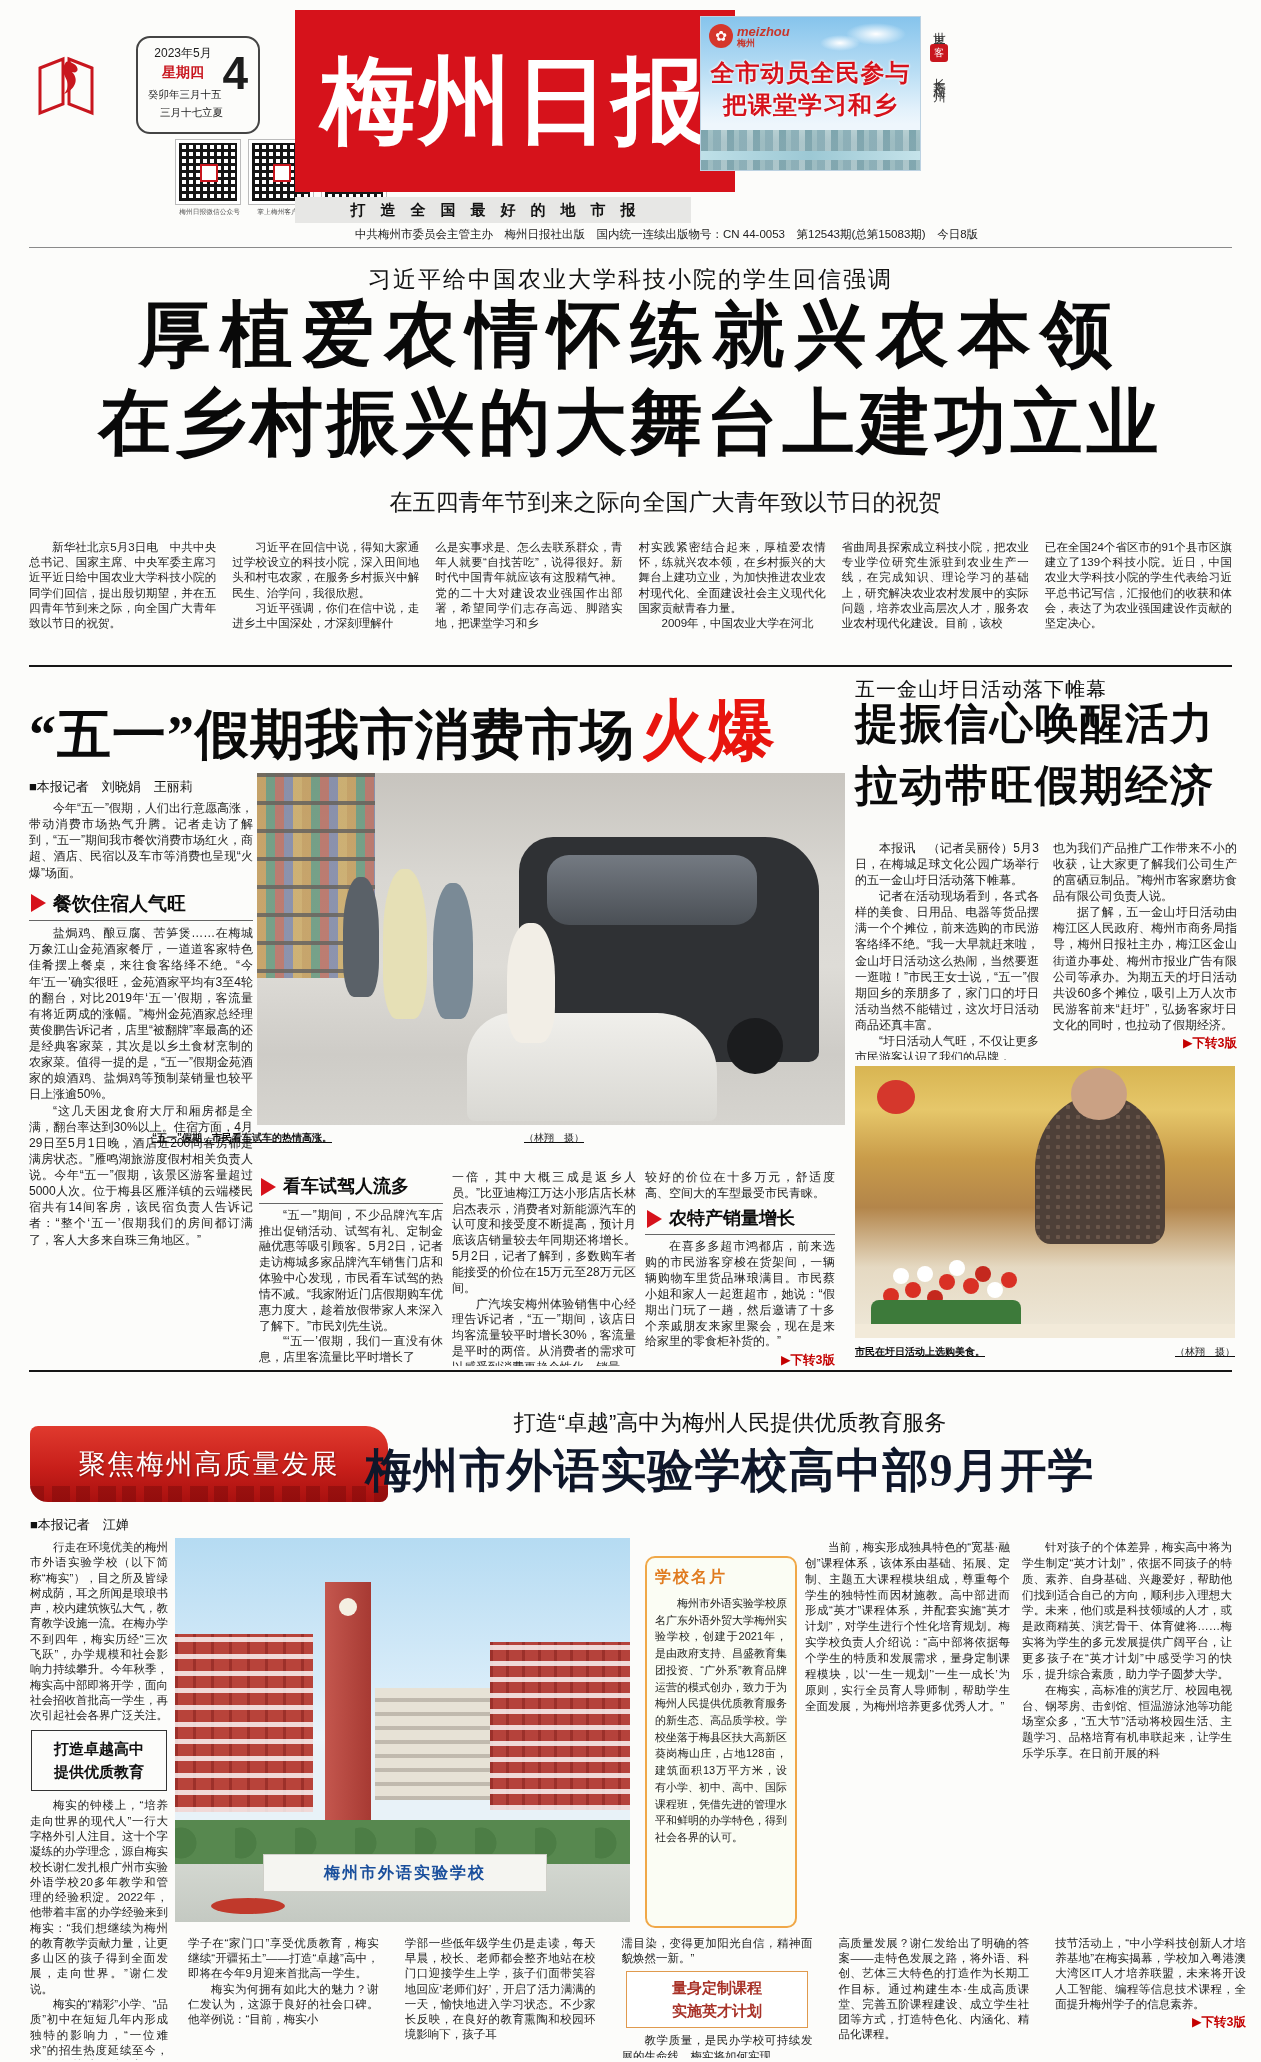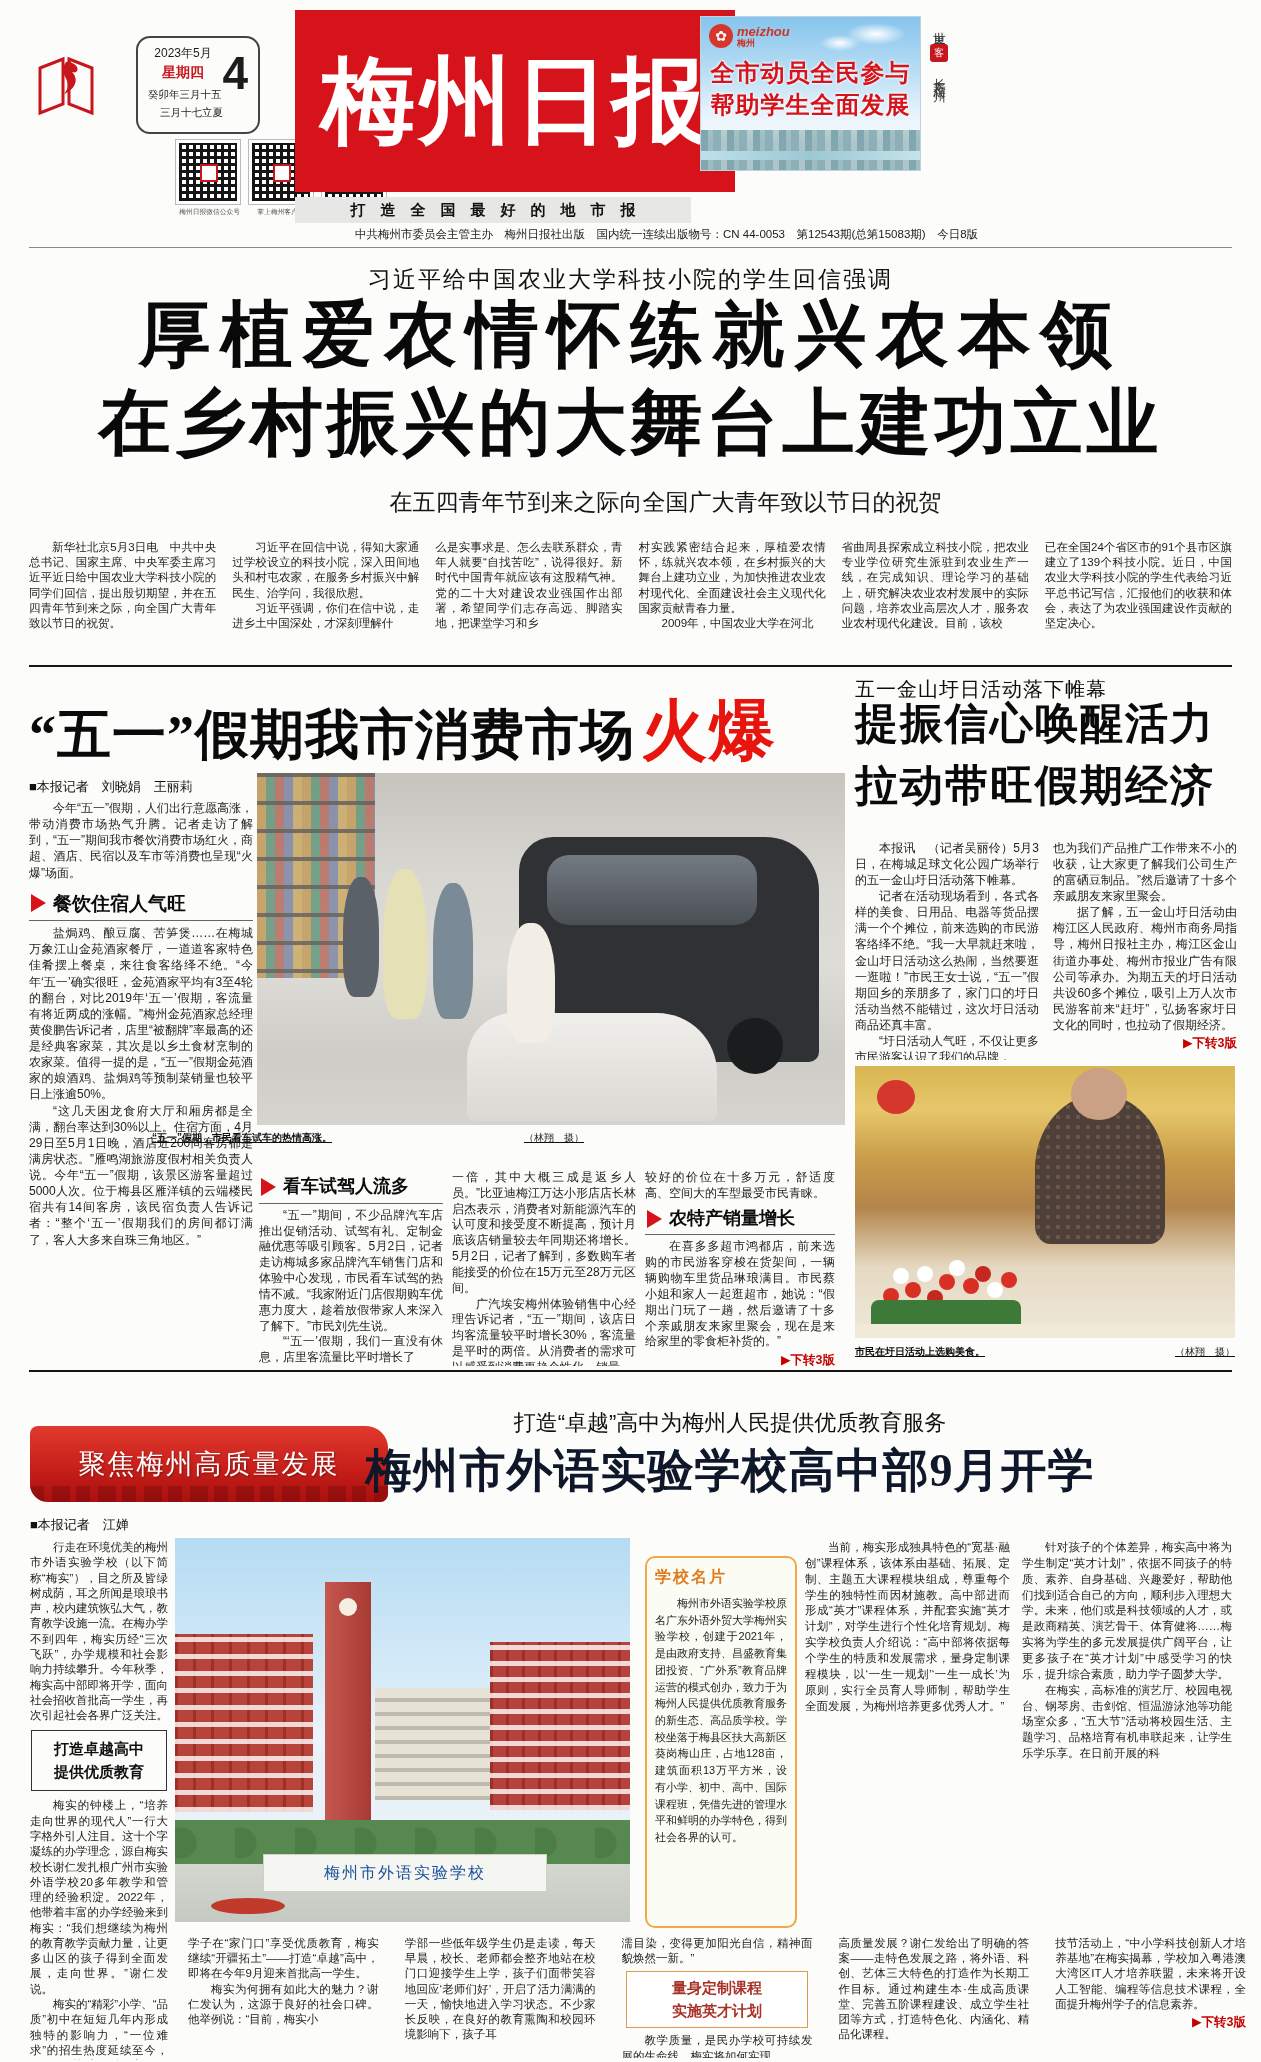--- a/index.html
+++ b/index.html
@@ -130,21 +130,21 @@
   .bldgM{position:absolute;left:200px;top:150px;width:120px;height:112px;background:#e7e2d6;
          background-image:repeating-linear-gradient(0deg,rgba(120,110,100,.35) 0 4px,transparent 4px 14px);}
   .bldgR{position:absolute;right:0;top:104px;width:140px;height:168px;background:#b5423b;
          background-image:repeating-linear-gradient(0deg,rgba(255,255,255,.8) 0 5px,transparent 5px 16px),
                           repeating-linear-gradient(90deg,rgba(130,30,26,.5) 0 3px,transparent 3px 16px);}
   .treeband{position:absolute;left:0;right:0;bottom:56px;height:46px;
             background:radial-gradient(circle at 10% 50%,#4c7d45 26%,transparent 27%) 0 0/60px 46px,#57884f;}
   .plaza{position:absolute;left:0;right:0;bottom:0;height:58px;background:linear-gradient(180deg,#d3d7d0,#c4c9c2);}
   .gate{position:absolute;left:88px;bottom:30px;width:282px;height:36px;background:#f5f5f1;border:1px solid #cfcfc8;
         display:flex;align-items:center;justify-content:center;}
-  .gate span{color:#1a4f9c;font-weight:400;font-size:16px;letter-spacing:2px;}
+  .gate span{color:#1a4f9c;font-weight:700;font-size:16px;letter-spacing:2px;}
   .flowerbed{position:absolute;left:36px;bottom:8px;width:74px;height:16px;border-radius:50%;background:#c0392b;}
   #sc-card{left:645px;top:1556px;width:152px;height:372px;border:2px solid #f0a848;border-radius:10px;background:#fbfdf4;
            padding:9px 8px;box-sizing:border-box;}
   #sc-card .ct{text-align:left;color:#e07b1f;font-weight:800;font-size:16px;letter-spacing:2px;margin-bottom:7px;}
   #sc-card .cb{font-size:11px;line-height:1.52;text-align:justify;height:318px;overflow:hidden;}
   #sc-colR1{left:805px;top:1540px;width:205px;height:388px;font-size:11.5px;line-height:1.38;}
   #sc-colR2{left:1022px;top:1540px;width:210px;height:388px;font-size:11.5px;line-height:1.38;}
   #sc-bcols{left:188px;top:1936px;width:1058px;height:122px;display:flex;gap:26px;}
   #sc-bcols .bcol{flex:1;}
   .pullbox2{border:1.5px solid #e09a4e;margin:5px 4px;padding:5px 2px;text-align:center;position:relative;background:#fff;}
@@ -193,21 +193,21 @@
 
   <div class="abs" id="banner">
     <div class="cloud" style="right:14px;top:6px;width:60px;height:22px;"></div>
     <div class="cloud" style="right:60px;top:18px;width:40px;height:16px;"></div>
     <div class="fl">✿</div>
     <div class="brand">
       <span class="en">meizhou</span>
       <span class="cn">梅州</span>
     </div>
     <div class="bslogan" id="bs1">全市动员全民参与</div>
-    <div class="bslogan" id="bs2">帮助学生全面发展</div>
+    <div class="bslogan" id="bs2">把课堂学习和乡</div>
     <div id="bcity"></div>
     <div id="briver"></div>
   </div>
 
   <div class="abs" id="sidemotto">
     <span class="vt">世界客都</span>
     <span id="seal">客</span>
     <span class="vt">长寿梅州</span>
   </div>
 
@@ -310,21 +310,21 @@
   <div class="abs serif" id="fair-h1">提振信心唤醒活力</div>
   <div class="abs serif" id="fair-h2">拉动带旺假期经济</div>
   <div class="abs" id="fair-cols">
     <div class="fcol coltext part" style="font-size:12px;">
         <p>本报讯　（记者吴丽伶）5月3日，在梅城足球文化公园广场举行的五一金山圩日活动落下帷幕。</p>
         <p>记者在活动现场看到，各式各样的美食、日用品、电器等货品摆满一个个摊位，前来选购的市民游客络绎不绝。“我一大早就赶来啦，金山圩日活动这么热闹，当然要逛一逛啦！”市民王女士说，“五一”假期回乡的亲朋多了，家门口的圩日活动当然不能错过，这次圩日活动商品还真丰富。</p>
         <p>“圩日活动人气旺，不仅让更多市民游客认识了我们的品牌，</p>
       </div>
     <div class="fcol coltext" style="font-size:12px;">
       <div class="part cont">
-          <p>也为我们产品推广工作带来不小的收获，让大家更了解我们公司生产的富硒豆制品。”然后邀请了十多个亲戚朋友来家里聚会。</p>
+          <p>也为我们产品推广工作带来不小的收获，让大家更了解我们公司生产的富硒豆制品。”梅州市客家磨坊食品有限公司负责人说。</p>
           <p>据了解，五一金山圩日活动由梅江区人民政府、梅州市商务局指导，梅州日报社主办，梅江区金山街道办事处、梅州市报业广告有限公司等承办。为期五天的圩日活动共设60多个摊位，吸引上万人次市民游客前来“赶圩”，弘扬客家圩日文化的同时，也拉动了假期经济。</p>
         </div>
       <div class="jump">▶下转3版</div>
     </div>
   </div>
   <div class="abs" id="fair-phot">
     <div class="lantern"></div>
     <div class="vendor"></div>
     <div class="flowers"></div>
     <div class="greens"></div>

